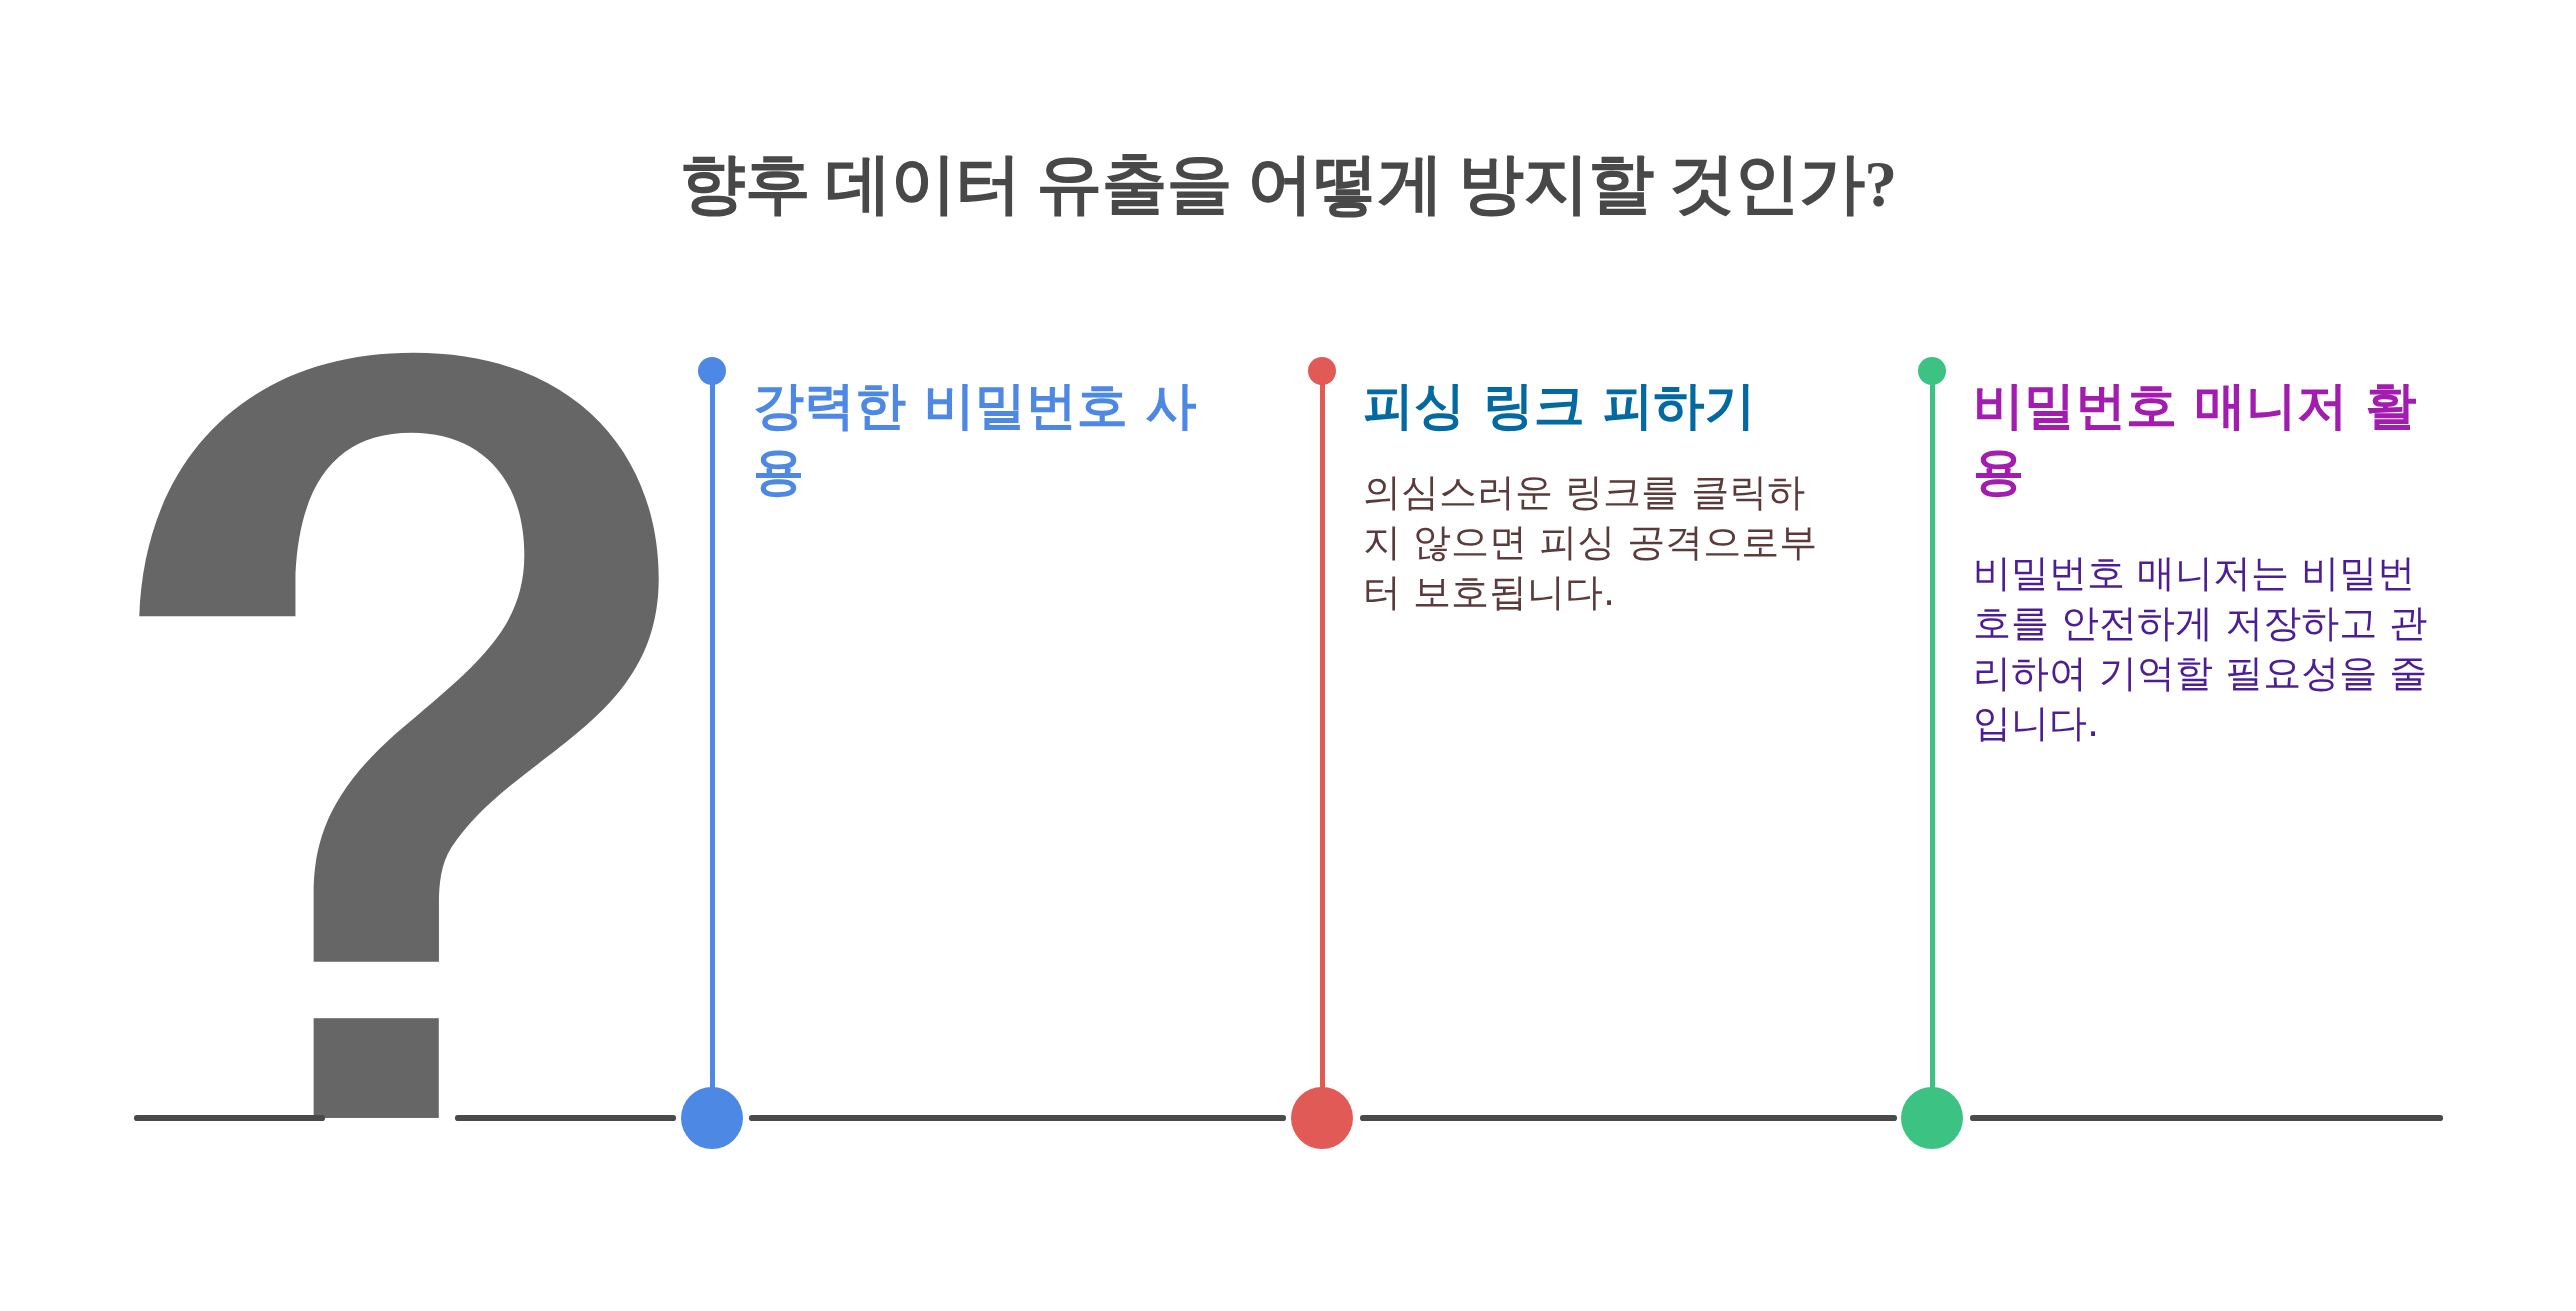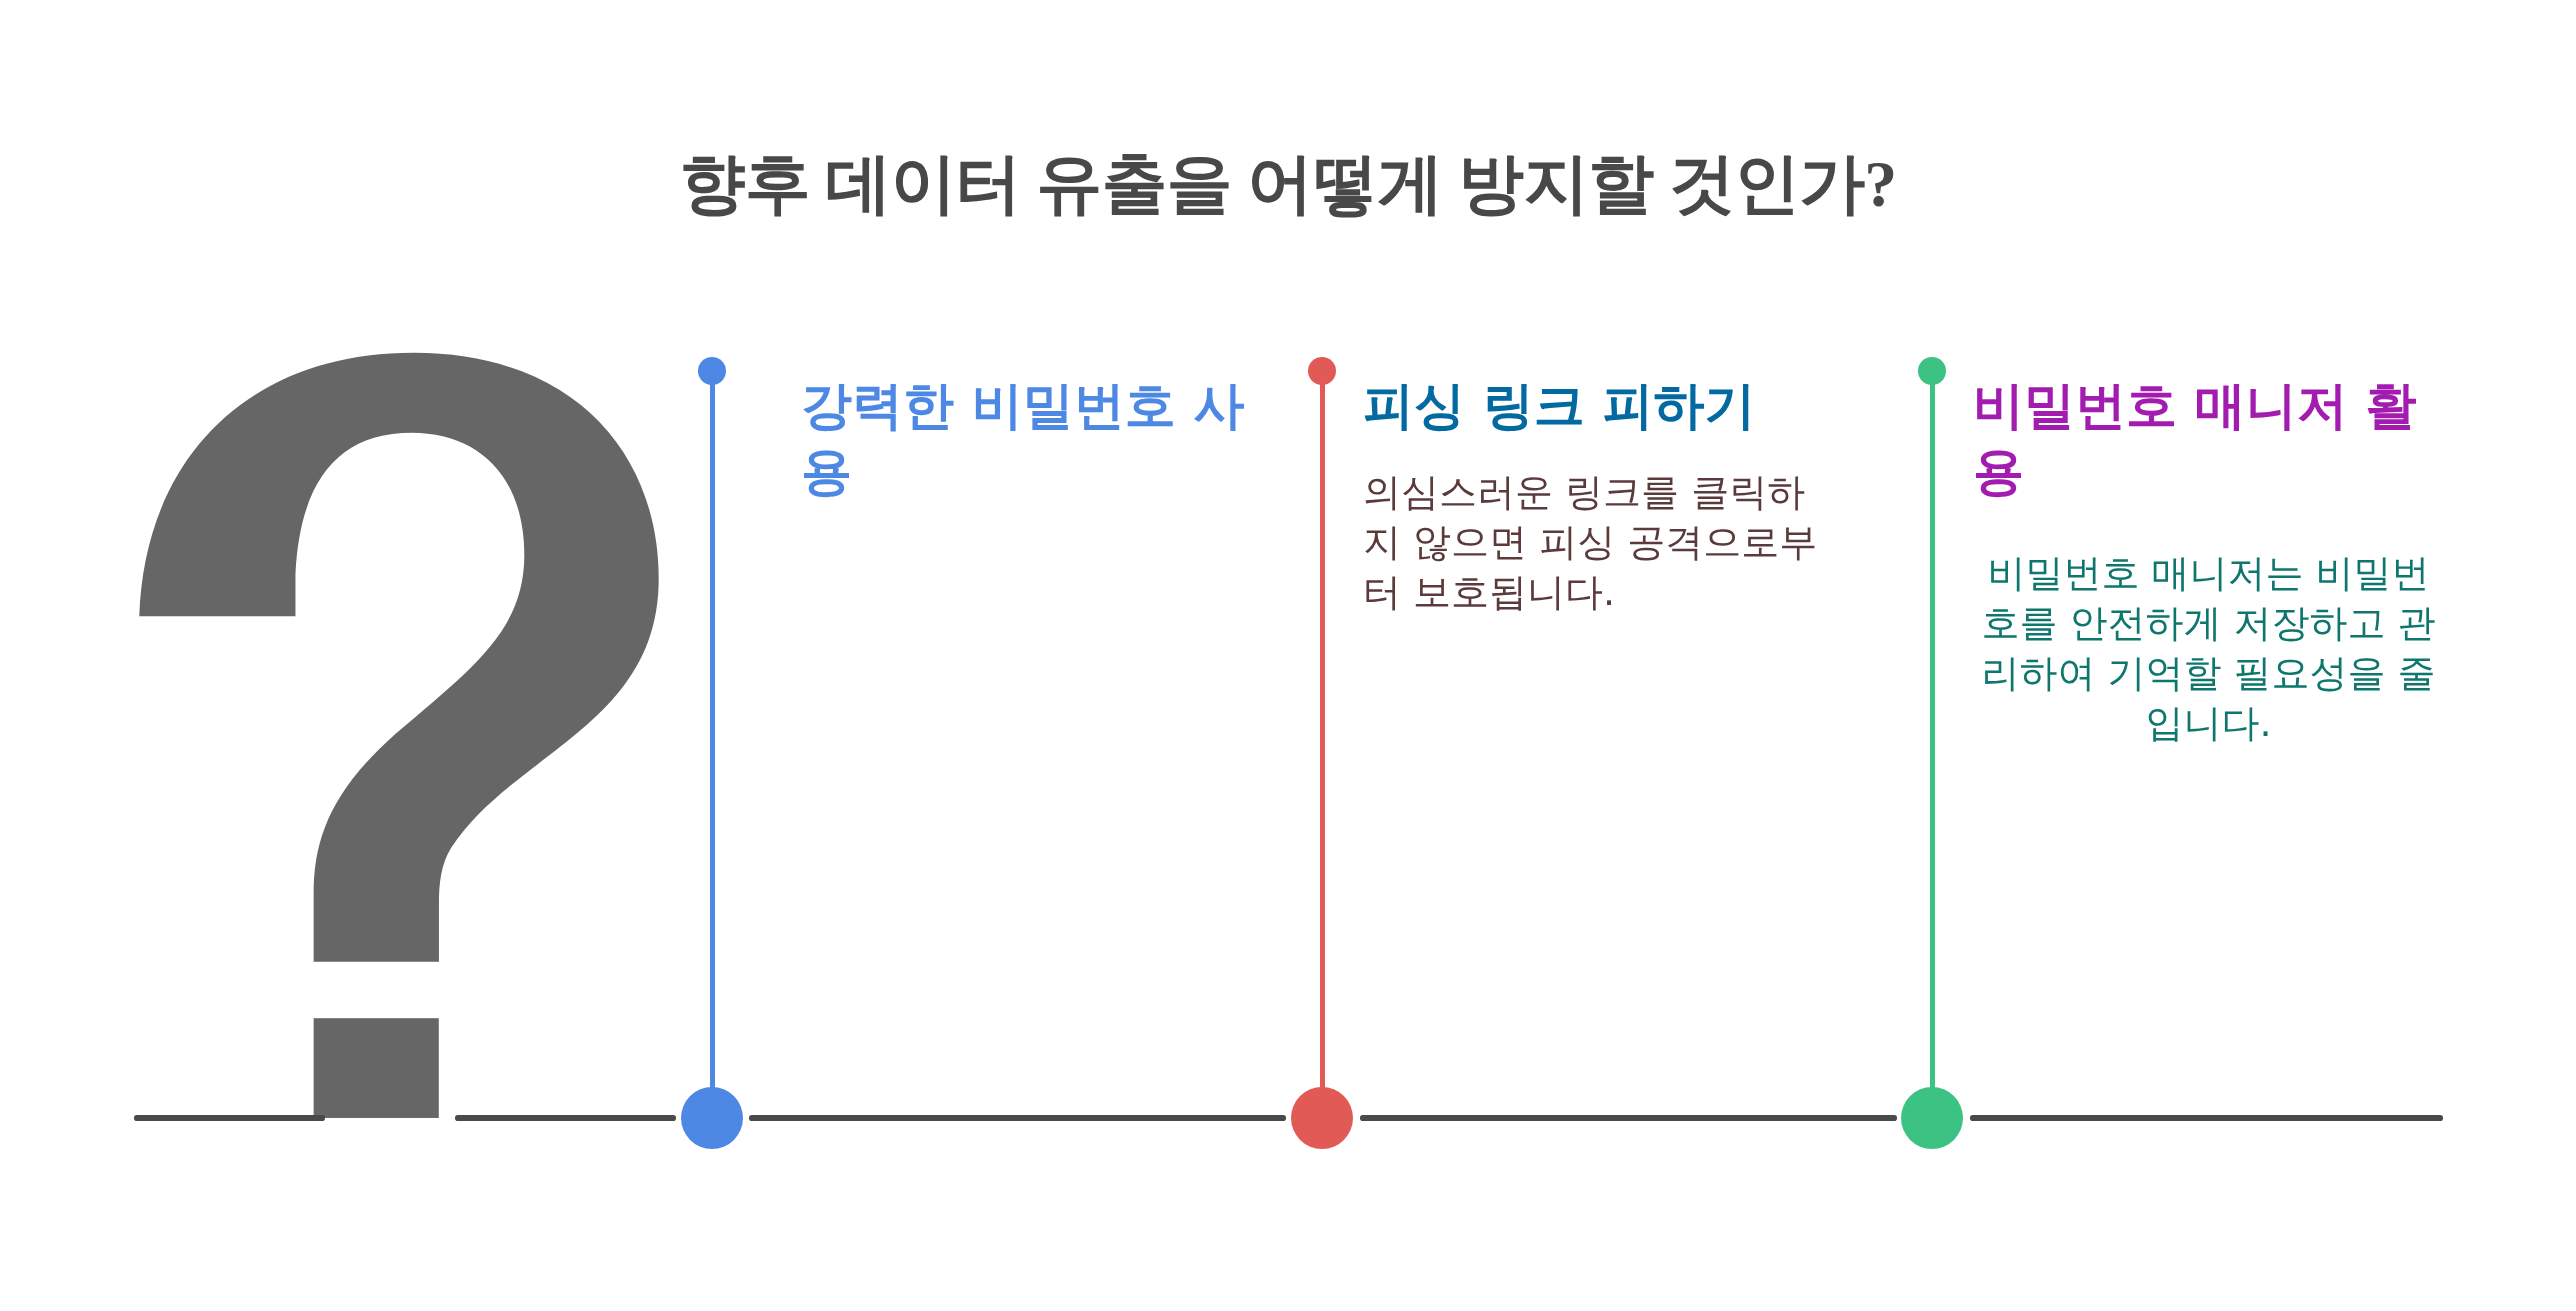--- a/index.html
+++ b/index.html
@@ -28,32 +28,32 @@
 
 <div class="baseline-seg" style="left:134px; width:191px;"></div>
 <div class="baseline-seg" style="left:455px; width:221px;"></div>
 <div class="baseline-seg" style="left:749px; width:537px;"></div>
 <div class="baseline-seg" style="left:1360px; width:537px;"></div>
 <div class="baseline-seg" style="left:1970px; width:473px;"></div>
 
 <div class="vline" style="left:710px; background:#4e88e5;"></div>
 <div class="top-dot" style="left:698px; background:#4e88e5;"></div>
 <div class="bottom-dot" style="left:681px; background:#4e88e5;"></div>
-<div class="card" style="left:753px;margin-left:48px;">
+<div class="card" style="left:753px;">
   <div class="card-title" style="color:#4e88e5;">강력한 비밀번호 사용</div>
 </div>
 
 <div class="vline" style="left:1320px; background:#e25a55;"></div>
 <div class="top-dot" style="left:1308px; background:#e25a55;"></div>
 <div class="bottom-dot" style="left:1291px; background:#e25a55;"></div>
 <div class="card" style="left:1363px;">
   <div class="card-title" style="color:#0369a1;">피싱 링크 피하기</div>
   <div class="card-body" style="color:#5a3a3a; margin-top:28px;">의심스러운 링크를 클릭하지 않으면 피싱 공격으로부터 보호됩니다.</div>
 </div>
 
 <div class="vline" style="left:1930px; background:#3cc383;"></div>
 <div class="top-dot" style="left:1918px; background:#3cc383;"></div>
 <div class="bottom-dot" style="left:1901px; background:#3cc383;"></div>
 <div class="card" style="left:1973px;">
   <div class="card-title" style="color:#a21caf;">비밀번호 매니저 활용</div>
-  <div class="card-body" style="color:#0f766e;text-align:center;">비밀번호 매니저는 비밀번호를 안전하게 저장하고 관리하여 기억할 필요성을 줄입니다.</div>
+  <div class="card-body" style="color:#4c1d95;">비밀번호 매니저는 비밀번호를 안전하게 저장하고 관리하여 기억할 필요성을 줄입니다.</div>
 </div>
 
 
 </body></html>

